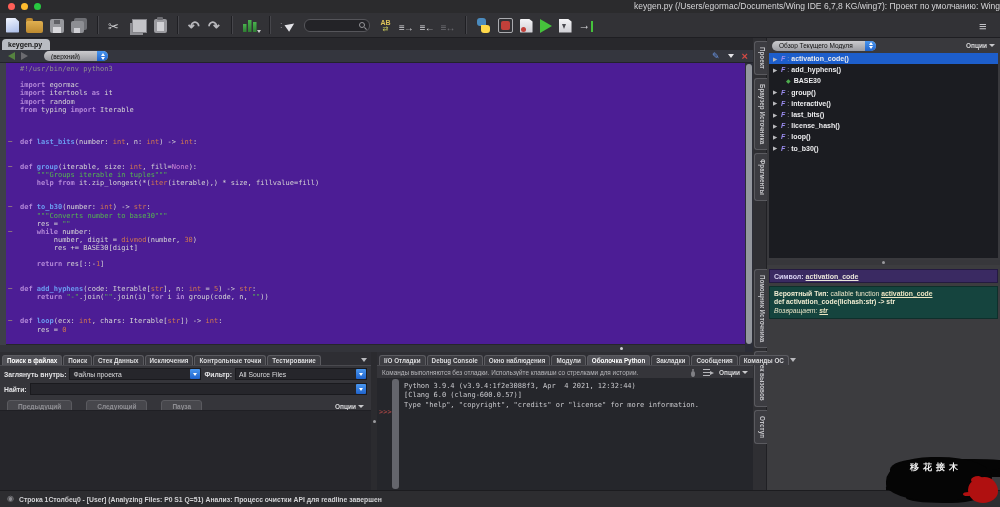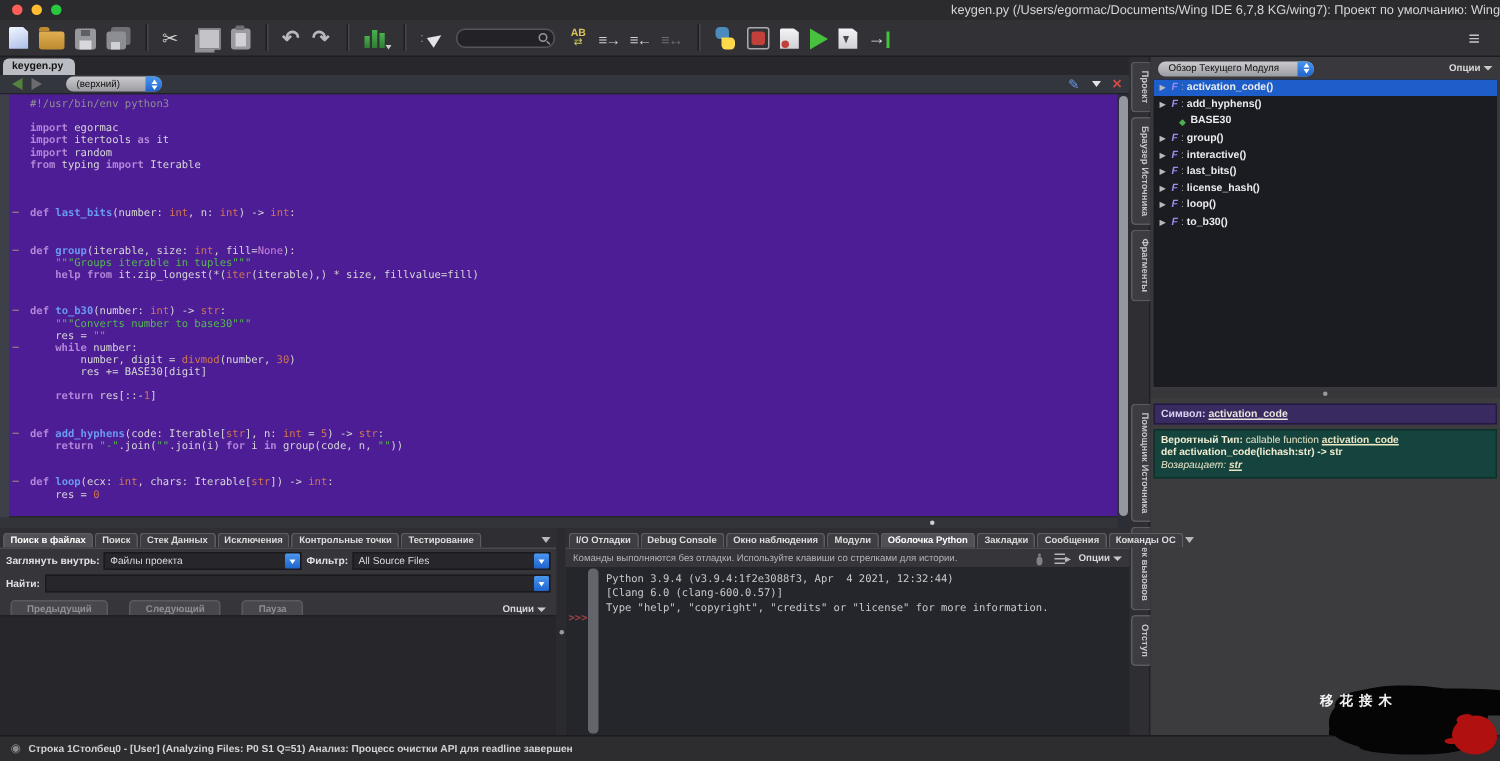--- a/index.html
+++ b/index.html
@@ -176,21 +176,21 @@
   .statusbar{position:absolute;left:0;top:490px;width:100%;height:17px;background:#2d2d30;border-top:1px solid #1c1c1f;
     display:flex;align-items:center;gap:5px;padding-left:7px;box-sizing:border-box}
   .statico{color:#8a8a8e;font-size:8px;line-height:8px}
   .stattext{font-size:6.8px;font-weight:bold;color:#d2d2d4;white-space:nowrap}
   
   .watermark{position:absolute;right:0;bottom:0;width:120px;height:66px;pointer-events:none;z-index:9}
   .wmblob{position:absolute;left:6px;top:16px;width:106px;height:44px;background:#050505;border-radius:46% 54% 50% 50%/60% 48% 60% 42%;
     box-shadow:-10px -12px 0 -14px #050505,34px -14px 0 -16px #050505,60px -10px 0 -14px #050505,8px 14px 0 -12px #050505,-16px 6px 0 -16px #050505}
   .wmred{position:absolute;right:2px;bottom:4px;width:30px;height:26px;background:#b01010;border-radius:55% 45% 50% 50%/50% 55% 45% 50%;
     box-shadow:-6px -10px 0 -9px #b01010,-16px 4px 0 -11px #b01010}
-  .wmcn{position:absolute;left:0;right:8px;top:20px;text-align:left;color:#f2f2f2;font-size:9px;font-weight:bold;letter-spacing:4px}
+  .wmcn{position:absolute;left:0;right:8px;top:20px;text-align:center;color:#f2f2f2;font-size:9px;font-weight:bold;letter-spacing:4px}
   .wmlogo{position:absolute;left:4px;right:0;top:32px;text-align:center;color:#fff;font-size:15px;font-weight:bold;
     font-family:"DejaVu Serif",serif;white-space:nowrap}
   .wmcom{font-size:8px;font-weight:bold;color:#fff;font-family:"Liberation Sans",sans-serif}
 </style>
 </head>
 <body>
 
 <div id="app">
 
   <div class="titlebar">

